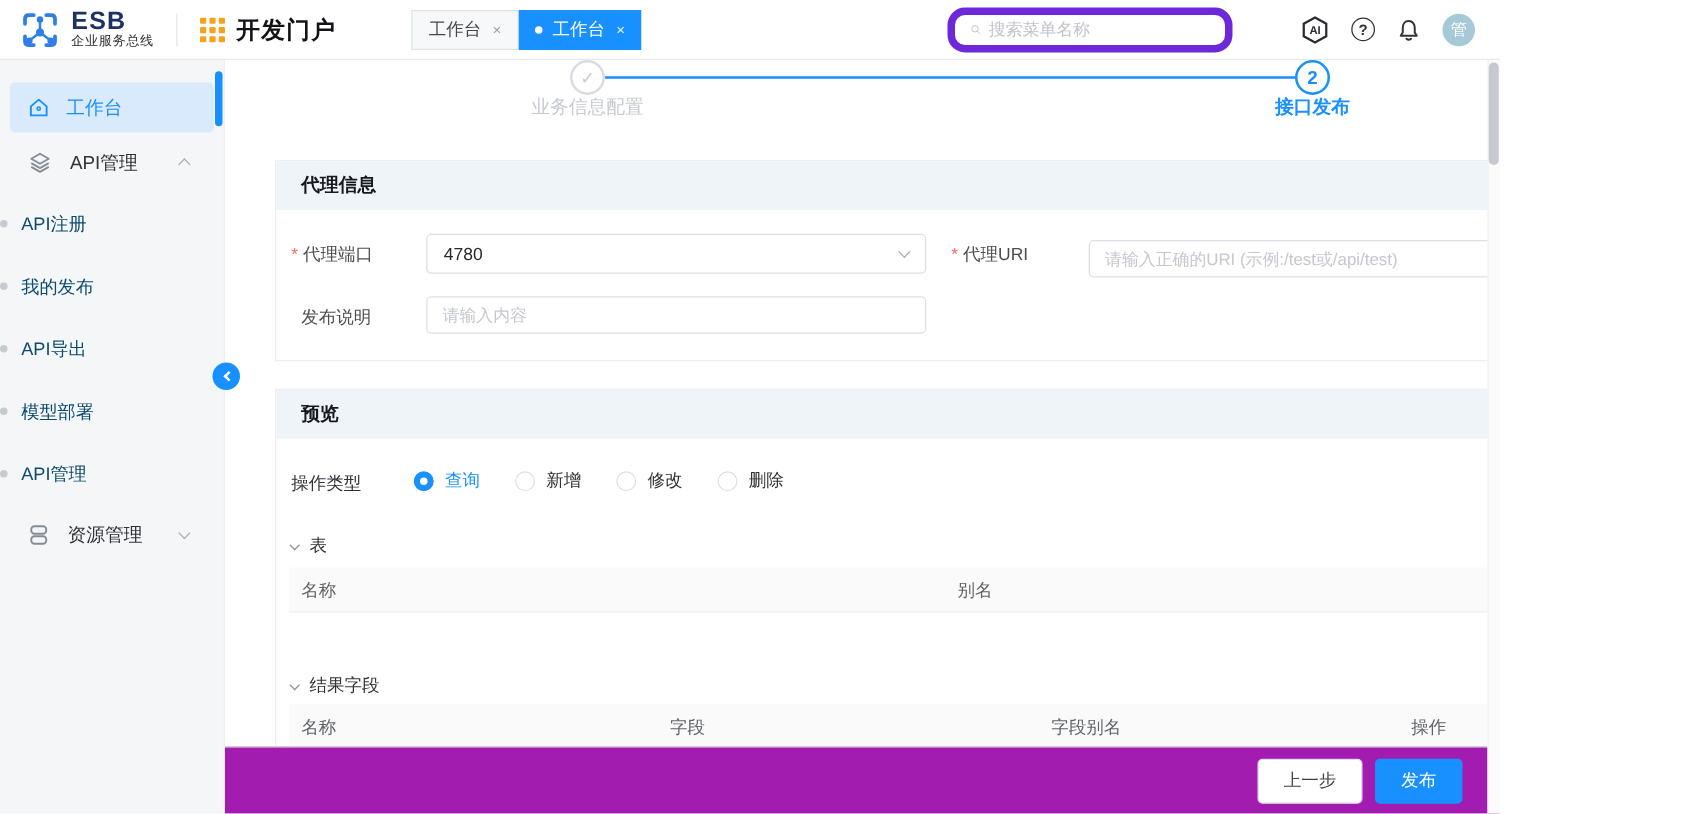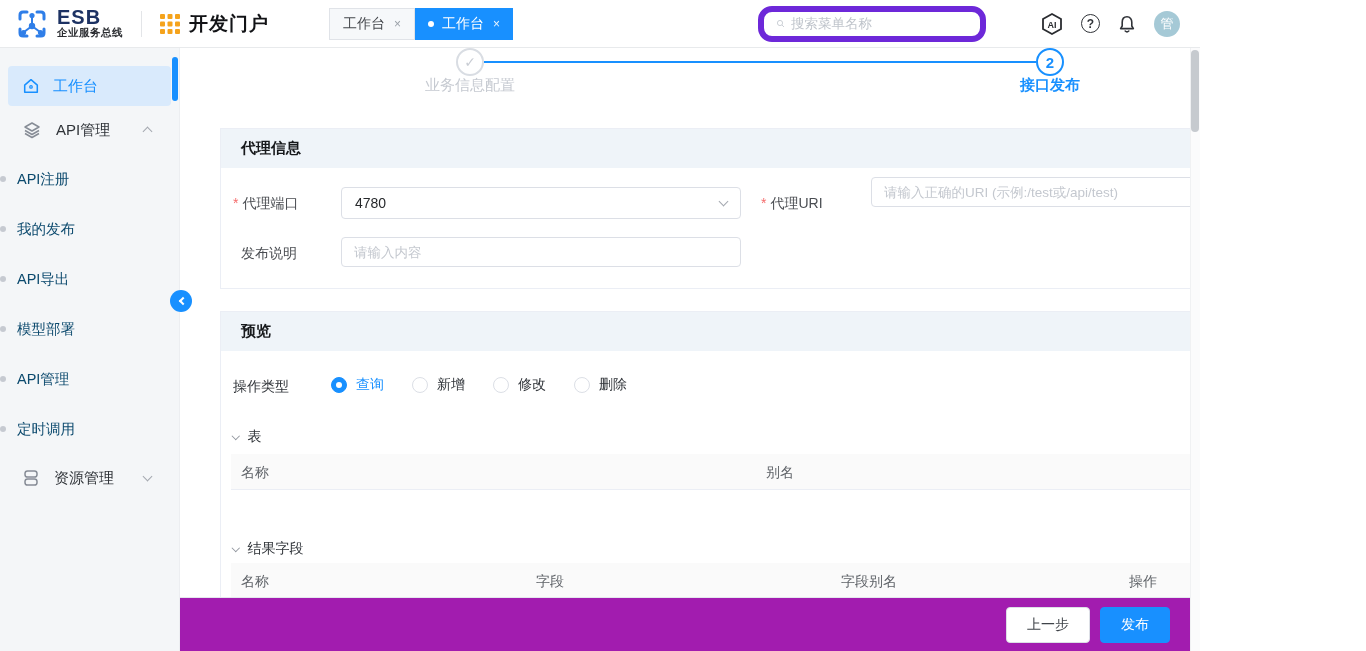--- a/index.html
+++ b/index.html
@@ -6,21 +6,21 @@
   html,body { background:#fff; }
   body { font-family:"Liberation Sans","DejaVu Sans",sans-serif; color:#303133; }
   .screen { position:relative; width:1200px; height:651px; background:#fff; overflow:hidden; }
 
   
   .topbar { position:absolute; top:0; left:0; right:0; height:48px; background:#fff;
             border-bottom:1px solid #e8eaec; display:flex; align-items:center; z-index:10; }
   .logo-wrap { display:flex; align-items:center; margin-left:14px; }
   .logo-text { margin-left:7px; }
   .logo-title { font-size:20px; font-weight:bold; color:#1d3263; letter-spacing:1px; line-height:18px; }
-  .logo-sub { font-size:10.5px; color:#2b2d31; font-weight:bold; letter-spacing:.5px; }
+  .logo-sub { font-size:10.5px; color:#2b2d31; font-weight:normal; letter-spacing:.5px; }
   .vdiv { width:1px; height:26px; background:#e3e5e8; margin:0 18px; }
   .portal { display:flex; align-items:center; }
   .portal-title { font-size:19px; font-weight:bold; color:#121316; margin-left:9px; letter-spacing:1px; }
   .tabs { display:flex; margin-left:60px; }
   .tab { height:32px; display:flex; align-items:center; padding:0 13px; font-size:14px; cursor:default; }
   .tab-inactive { background:#f6f8fa; border:1px solid #e0e3e8; color:#45484d; }
   .tab-active { background:#1890ff; color:#fff; }
   .tab-dot { width:6px; height:6px; border-radius:50%; background:#fff; margin-right:8px; }
   .tab-close { margin-left:9px; font-size:12px; color:#9aa0a8; }
   .tab-active .tab-close { color:#eaf4ff; }
@@ -229,24 +229,20 @@
       <span>API导出</span>
     </div>
     <div class="side-sub">
       <span class="bullet"></span>
       <span>模型部署</span>
     </div>
     <div class="side-sub">
       <span class="bullet"></span>
       <span>API管理</span>
     </div>
-    <div class="side-sub">
-      <span class="bullet"></span>
-      <span>定时调用</span>
-    </div>
     <div class="side-group">
       <svg width="18" height="18" viewBox="0 0 18 18">
         <rect x="3" y="2" width="12" height="6" rx="2.6" stroke="#868c96" stroke-width="1.5" fill="none"></rect>
         <rect x="3" y="10" width="12" height="6" rx="2.6" stroke="#868c96" stroke-width="1.5" fill="none"></rect>
       </svg>
       <span>资源管理</span>
       <i class="chev chev-down"></i>
     </div>
   </div>
 
@@ -270,21 +266,21 @@
     <div class="f-label" style="left:12px; top:58px;">
       <span class="req">*</span><span>代理端口</span>
     </div>
     <div class="sel-box">
       <div class="sel-val">4780</div>
       <i class="chev chev-down"></i>
     </div>
     <div class="f-label" style="left:540px; top:58px;">
       <span class="req">*</span><span>代理URI</span>
     </div>
-    <input class="txt-input" style="left: 650px; top: 48px; width: 398px;" placeholder="请输入正确的URI (示例:/test或/api/test)">
+    <input class="txt-input" style="left: 650px; top: 63px; width: 398px;" placeholder="请输入正确的URI (示例:/test或/api/test)">
     <div class="f-label" style="left:20px; top:108px;">发布说明</div>
     <input class="txt-input" style="left: 120px; top: 108px; width: 400px;" placeholder="请输入内容">
   </div>
 
   <div class="section sec-preview">
     <div class="sec-header">预览</div>
 
     <div class="op-label">操作类型</div>
     <div class="radio-row">
       <div class="radio-item sel-txt">

